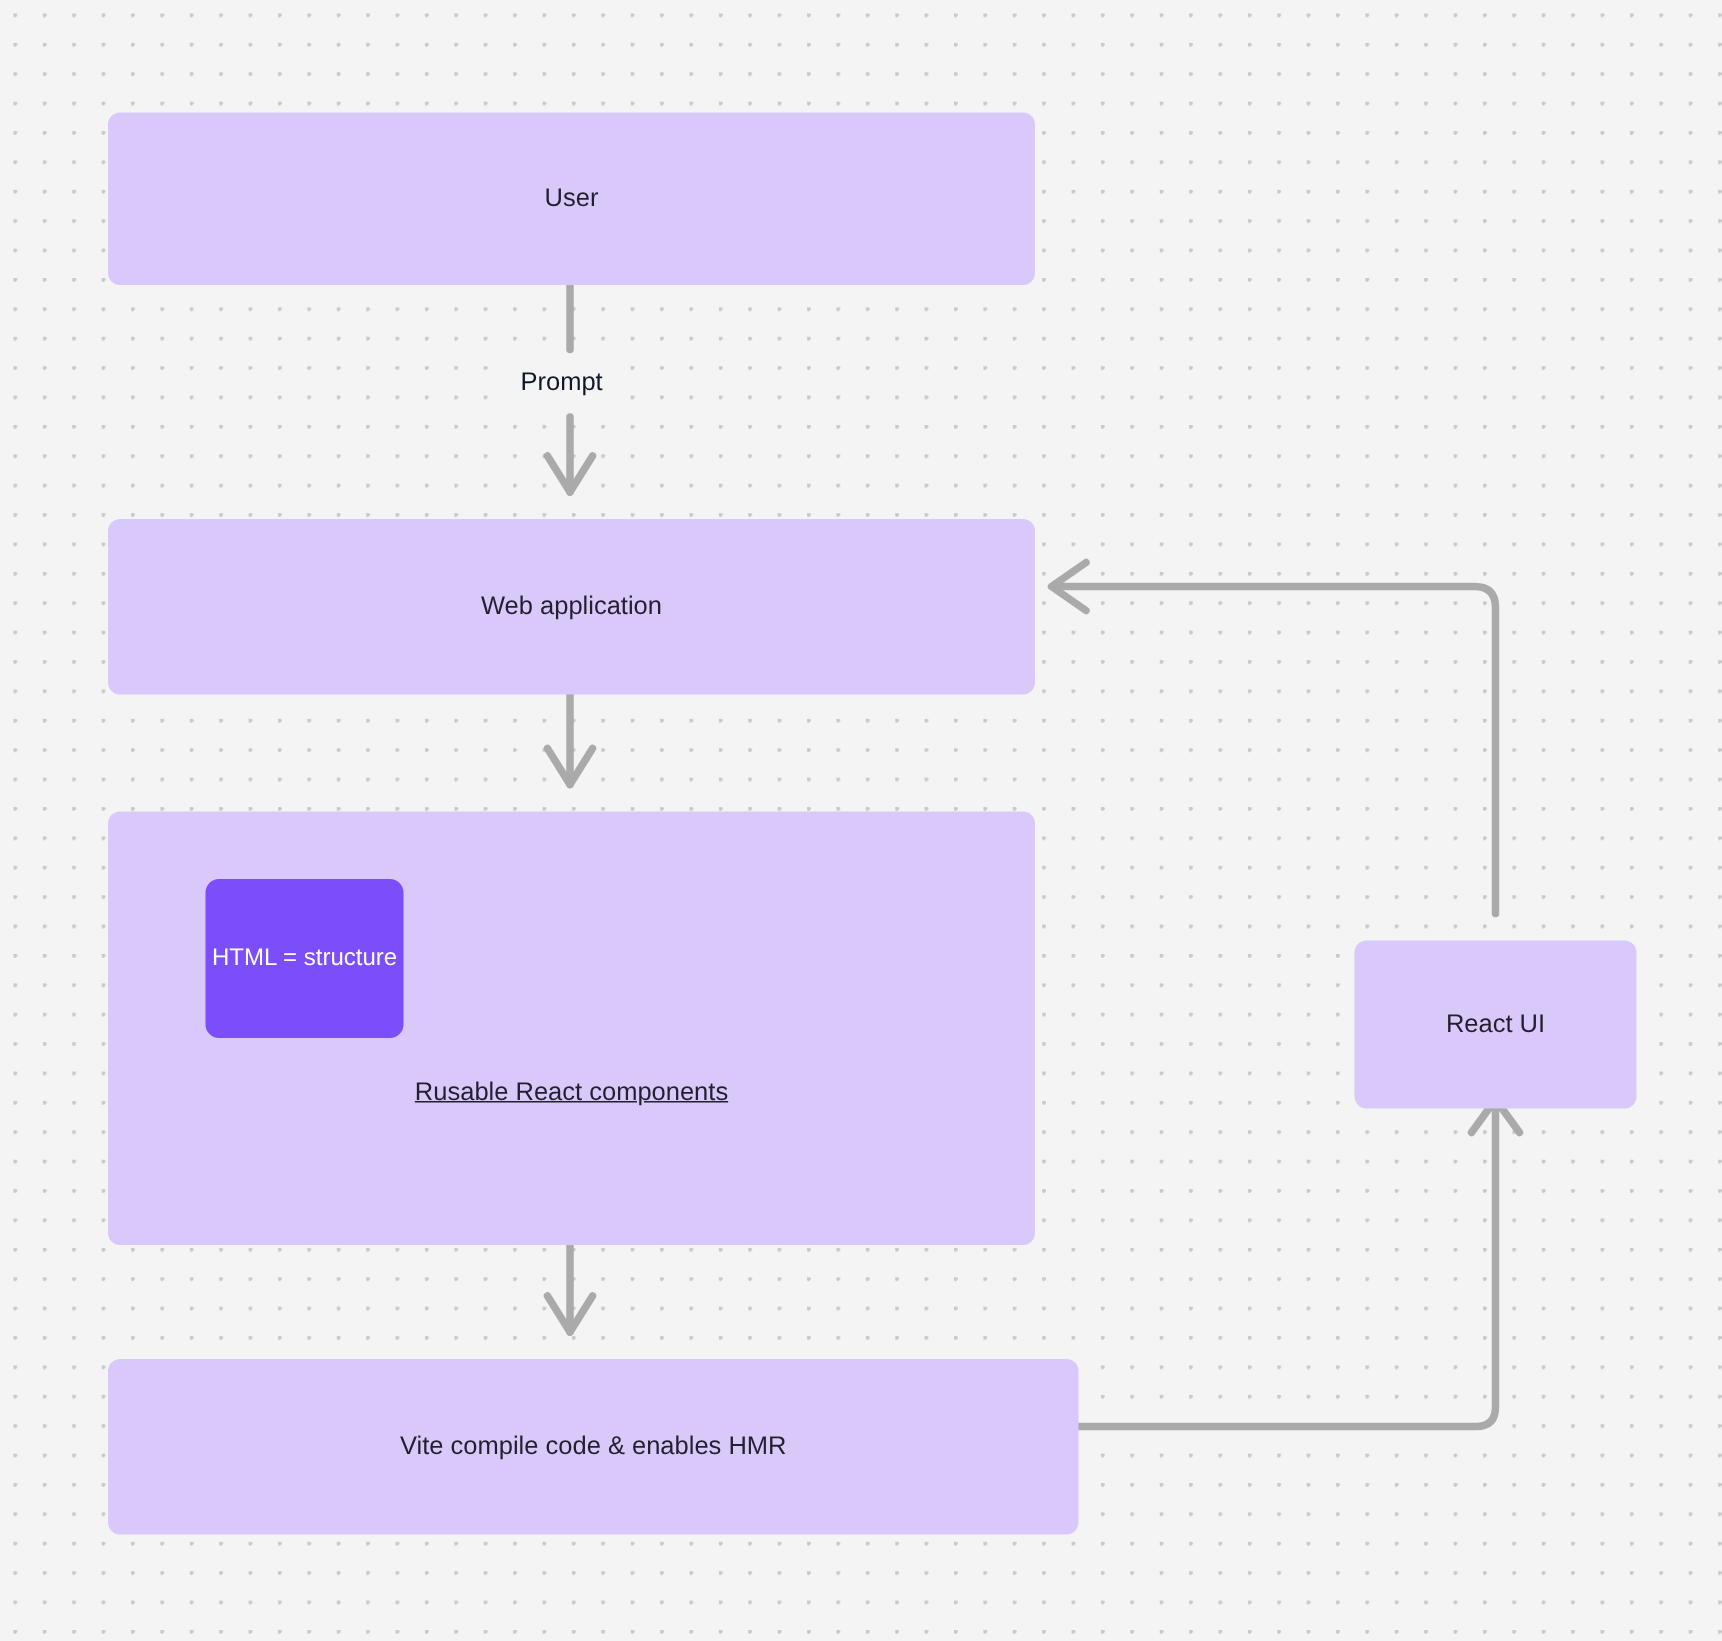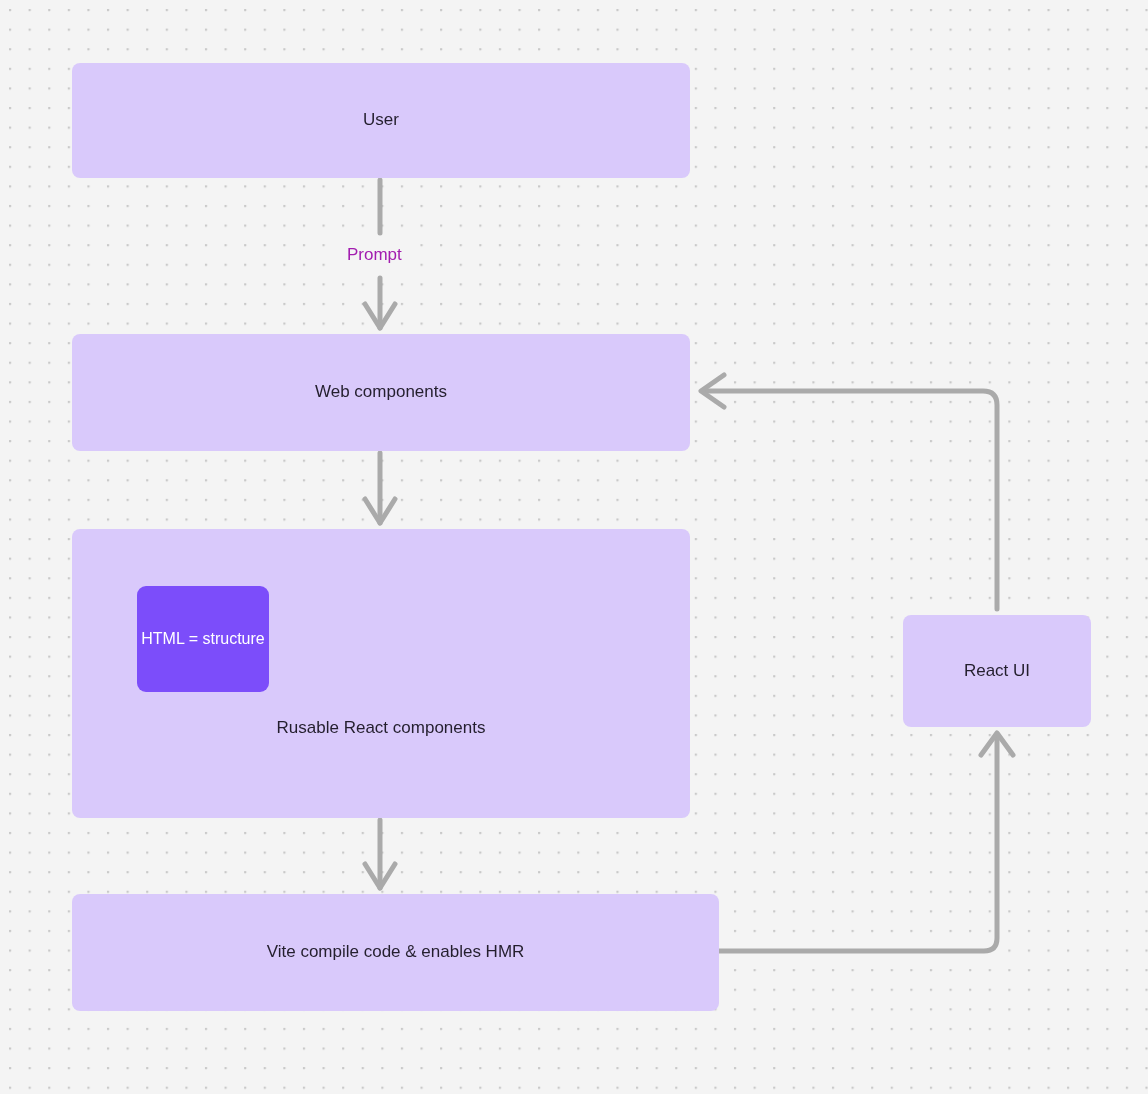--- a/index.html
+++ b/index.html
@@ -32,20 +32,21 @@
     align-items: center;
     justify-content: center;
     text-align: center;
   }
 
   .node-outer {
     background-color: #d9c9fb;
     color: #241f2e;
     font-size: 17px;
     line-height: 1.35;
+    margin-top: 12px;
   }
 
   .node-inner {
     background-color: #7c4dfa;
     color: #ffffff;
     font-size: 16px;
     line-height: 1.45;
     border-radius: 9px;
   }
 
@@ -61,27 +62,28 @@
   #node-js          { left: 477px; top: 565px; width: 146px; height: 106px; }
 
   .components-caption {
     position: absolute;
     left: 72px;
     top: 718px;
     width: 618px;
     text-align: center;
     font-size: 17px;
     color: #241f2e;
+    text-decoration: underline;
   }
 
   
   .edge-label {
     position: absolute;
     font-size: 17px;
-    color: #a21caf;
+    color: #0f172a;
     background-color: #f4f4f4;
     padding: 2px 7px;
     white-space: nowrap;
   }
   #label-prompt {
     left: 340px;
     top: 243px;
   }
 
   
@@ -131,21 +133,21 @@
 
     <path class="edge-path" d="M 997 609 L 997 405 Q 997 391 983 391 L 704 391"></path>
     <path class="edge-head" d="M 724 375 L 701 391 L 724 407"></path>
   </svg>
 
   <div class="node node-outer" id="node-user">
     <span>User</span>
   </div>
 
   <div class="node node-outer" id="node-web-app">
-    <span>Web components</span>
+    <span>Web application</span>
   </div>
 
   <div class="node node-outer" id="node-components"></div>
 
   <div class="node node-inner" id="node-html">
     <span>HTML = structure</span>
   </div>
 
 
 

